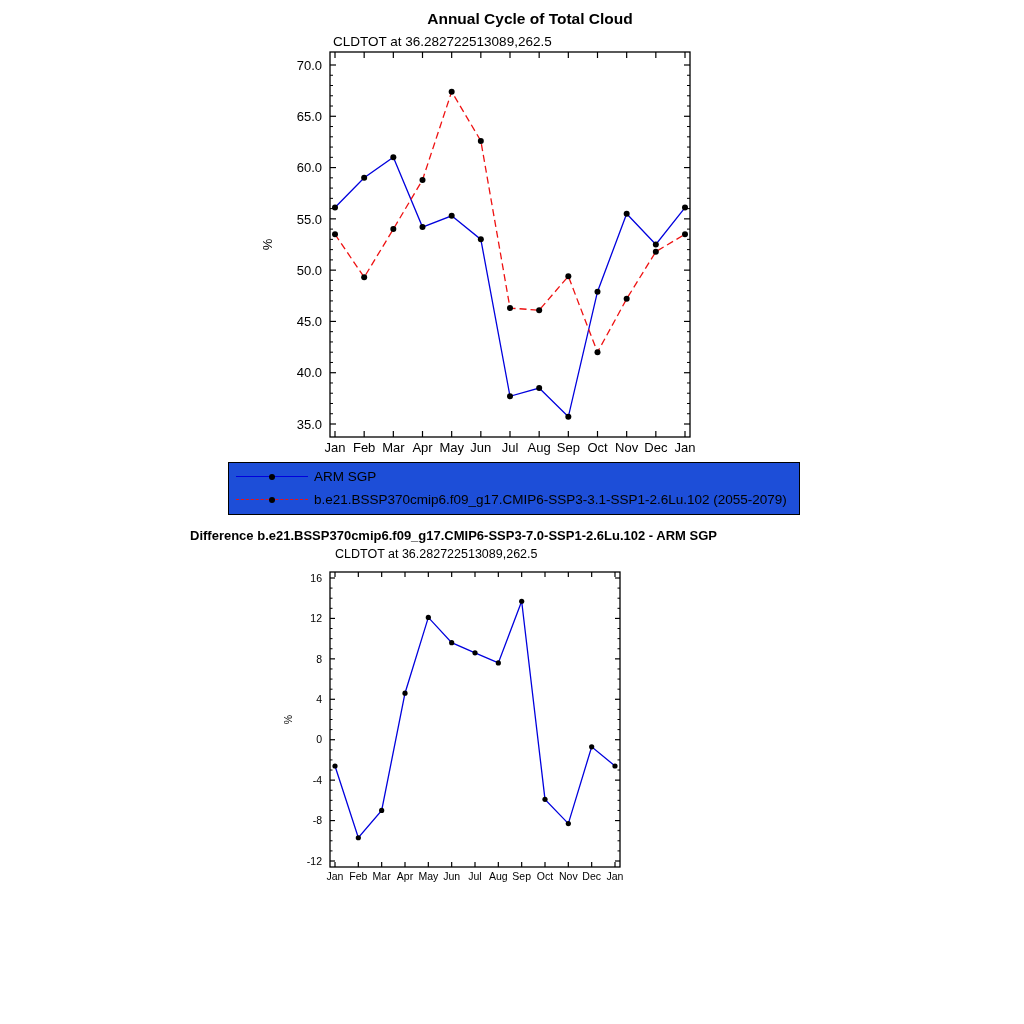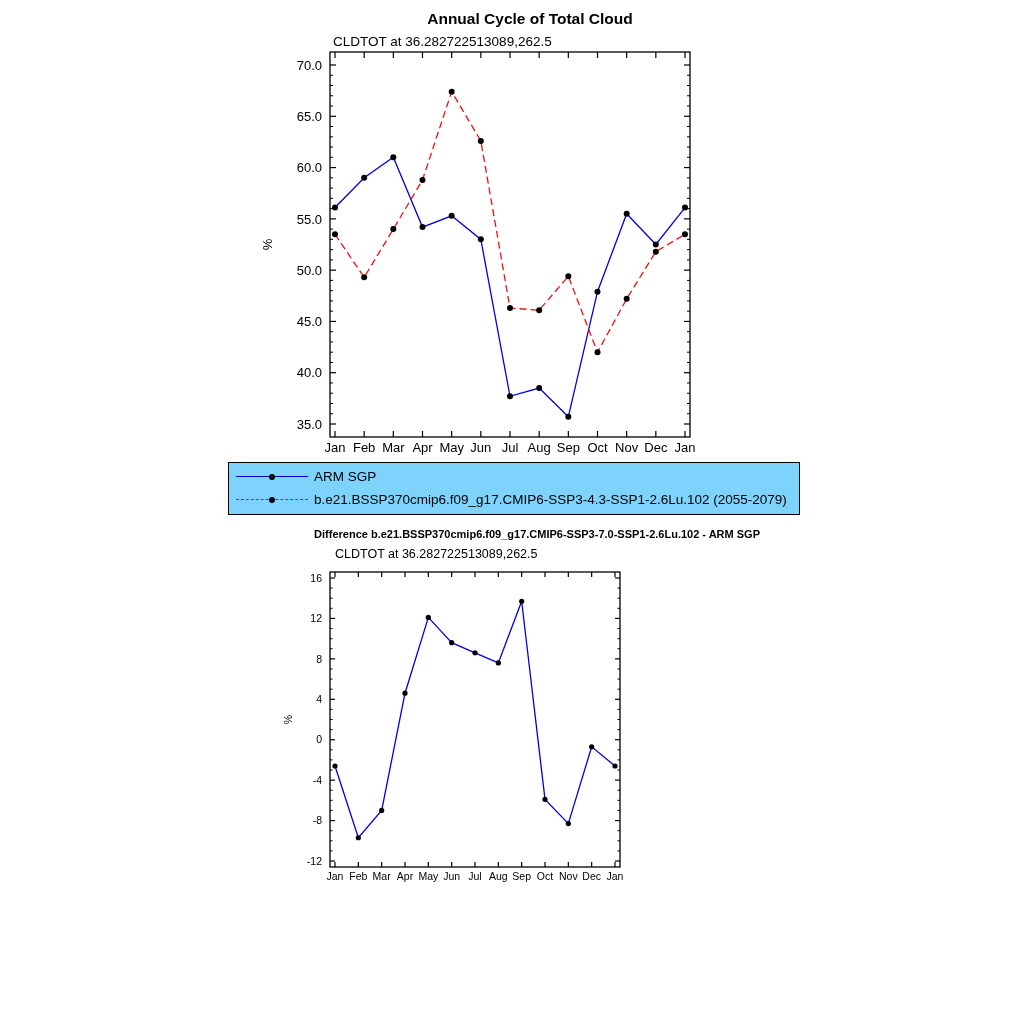--- a/index.html
+++ b/index.html
@@ -4,29 +4,29 @@
 <style>
   html,body{margin:0;padding:0;background:#ffffff;}
   #canvas{position:relative;width:1024px;height:1024px;background:#ffffff;
           font-family:"Liberation Sans",sans-serif;color:#000;overflow:hidden;margin-top:7px;}
   .abs{position:absolute;}
   .title{font-weight:bold;}
   #top-title{left:330px;top:3px;width:400px;text-align:center;font-size:15.5px;}
   #top-subtitle{left:333px;top:27px;font-size:13.5px;}
   #top-plot{left:250px;top:40px;}
   #legend{left:228px;top:455px;width:572px;border:1px solid #000;
-          box-sizing:border-box;padding:2px 16px 3px 7px;background:#7dd3fc;}
+          box-sizing:border-box;padding:2px 16px 3px 7px;background:#1d4ed8;}
   .legend-row{display:flex;align-items:center;height:23px;}
   .swatch{position:relative;width:72px;height:0;border-top:1.5px solid #000;
           margin-right:6px;flex:0 0 auto;}
   .swatch.dashed{border-top-style:dashed;}
   .swatch .dot{position:absolute;left:50%;top:0;width:6px;height:6px;background:#000;
                border-radius:50%;transform:translate(-50%,-50%);}
   .legend-label{font-size:13.5px;white-space:nowrap;}
-  #bottom-title{left:190px;top:521px;width:570px;text-align:right;font-size:11px;}
+  #bottom-title{left:190px;top:521px;width:570px;text-align:left;font-size:13px;}
   #bottom-subtitle{left:335px;top:540px;font-size:12.5px;}
   #bottom-plot{left:250px;top:558px;}
   svg text{font-family:"Liberation Sans",sans-serif;fill:#000;}
 </style>
 </head>
 <body>
 
 <div id="canvas">
 
   <div class="abs title" id="top-title">Annual Cycle of Total Cloud</div>
@@ -189,21 +189,21 @@
     <div class="legend-row">
       <span class="swatch solid" style="border-top-color: rgb(0, 0, 221);">
         <span class="dot"></span>
       </span>
       <span class="legend-label">ARM SGP</span>
     </div>
     <div class="legend-row">
       <span class="swatch dashed" style="border-top-color: rgb(238, 17, 17);">
         <span class="dot"></span>
       </span>
-      <span class="legend-label">b.e21.BSSP370cmip6.f09_g17.CMIP6-SSP3-4.3-SSP1-2.6Lu.102 (2055-2079)</span>
+      <span class="legend-label">b.e21.BSSP370cmip6.f09_g17.CMIP6-SSP3-3.1-SSP1-2.6Lu.102 (2055-2079)</span>
     </div>
   </div>
 
   <div class="abs title" id="bottom-title">Difference b.e21.BSSP370cmip6.f09_g17.CMIP6-SSP3-7.0-SSP1-2.6Lu.102 - ARM SGP</div>
 
   <div class="abs" id="bottom-subtitle">CLDTOT at 36.282722513089,262.5</div>
 
   <svg class="abs" id="bottom-plot" width="420" height="330">
       <rect x="80" y="7" width="290" height="295" fill="none" stroke="#000" stroke-width="1.3"></rect>
       <line x1="80" y1="296" x2="85" y2="296" stroke="#000" stroke-width="1.2"></line>

